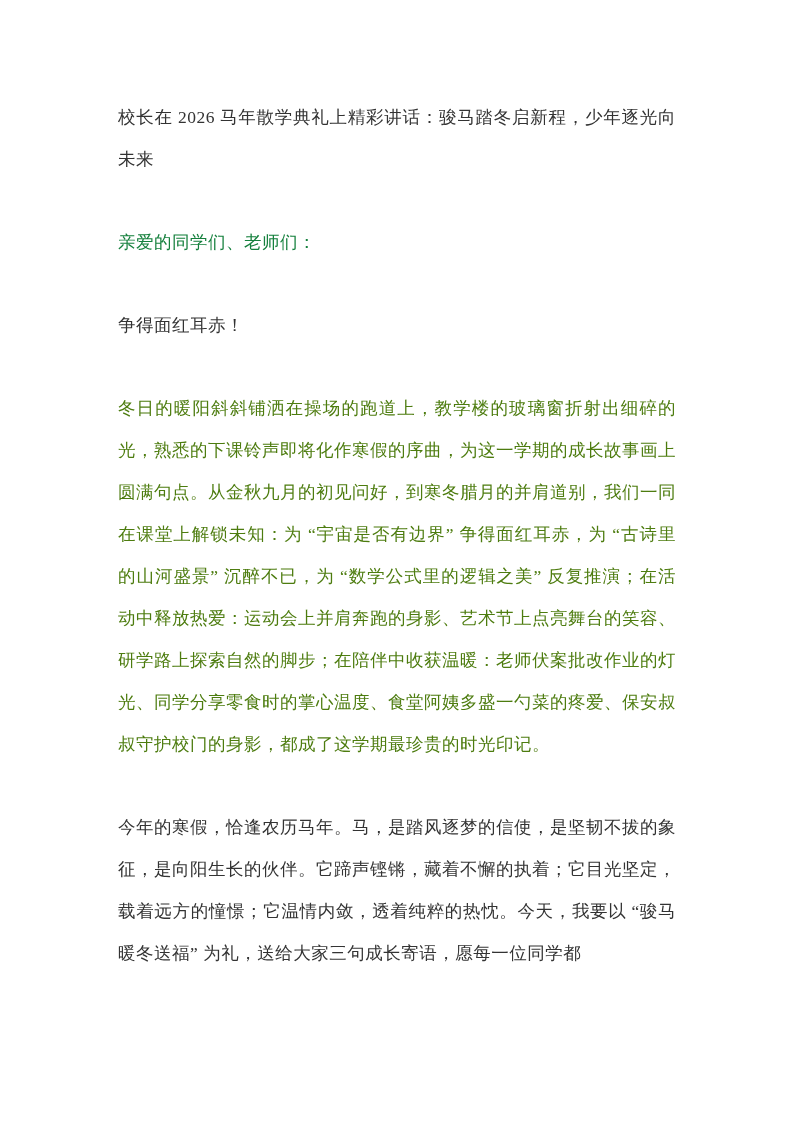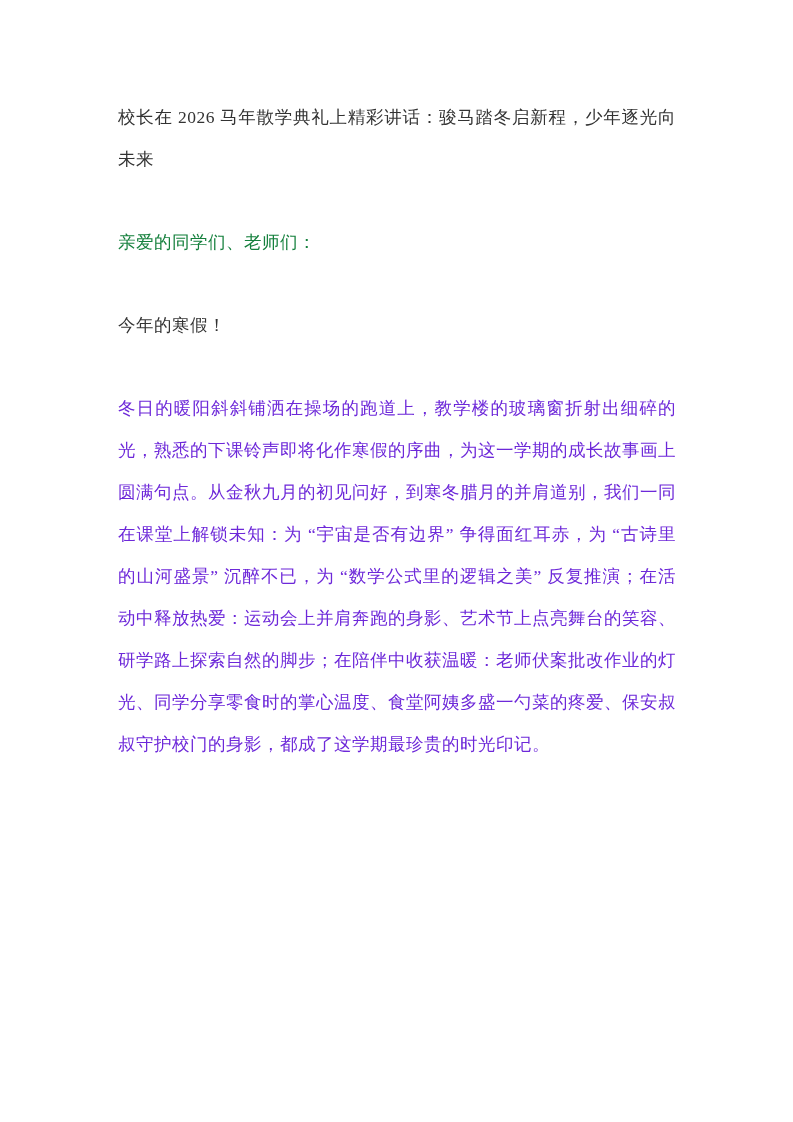--- a/index.html
+++ b/index.html
@@ -32,15 +32,16 @@
   .para:last-child {
     margin-bottom: 0;
   }
 </style>
 </head>
 <body style="background: rgb(255, 255, 255);">
 
 <div class="page">
   <p class="para" style="color: rgb(51, 51, 51);">校长在 2026 马年散学典礼上精彩讲话：骏马踏冬启新程，少年逐光向未来</p>
   <p class="para" style="color: #15803d;">亲爱的同学们、老师们：</p>
-  <p class="para" style="color: rgb(51, 51, 51);">今年的寒假！</p>
-  <p class="para" style="color: #6d28d9;">冬日的暖阳斜斜铺洒在操场的跑道上，教学楼的玻璃窗折射出细碎的光，熟悉的下课铃声即将化作寒假的序曲，为这一学期的成长故事画上圆满句点。从金秋九月的初见问好，到寒冬腊月的并肩道别，我们一同在课堂上解锁未知：为 “宇宙是否有边界” 争得面红耳赤，为 “古诗里的山河盛景” 沉醉不已，为 “数学公式里的逻辑之美” 反复推演；在活动中释放热爱：运动会上并肩奔跑的身影、艺术节上点亮舞台的笑容、研学路上探索自然的脚步；在陪伴中收获温暖：老师伏案批改作业的灯光、同学分享零食时的掌心温度、食堂阿姨多盛一勺菜的疼爱、保安叔叔守护校门的身影，都成了这学期最珍贵的时光印记。</p>
+  <p class="para" style="color: rgb(51, 51, 51);">争得面红耳赤！</p>
+  <p class="para" style="color: #4d7c0f;">冬日的暖阳斜斜铺洒在操场的跑道上，教学楼的玻璃窗折射出细碎的光，熟悉的下课铃声即将化作寒假的序曲，为这一学期的成长故事画上圆满句点。从金秋九月的初见问好，到寒冬腊月的并肩道别，我们一同在课堂上解锁未知：为 “宇宙是否有边界” 争得面红耳赤，为 “古诗里的山河盛景” 沉醉不已，为 “数学公式里的逻辑之美” 反复推演；在活动中释放热爱：运动会上并肩奔跑的身影、艺术节上点亮舞台的笑容、研学路上探索自然的脚步；在陪伴中收获温暖：老师伏案批改作业的灯光、同学分享零食时的掌心温度、食堂阿姨多盛一勺菜的疼爱、保安叔叔守护校门的身影，都成了这学期最珍贵的时光印记。</p>
+  <p class="para" style="color: rgb(51, 51, 51);">今年的寒假，恰逢农历马年。马，是踏风逐梦的信使，是坚韧不拔的象征，是向阳生长的伙伴。它蹄声铿锵，藏着不懈的执着；它目光坚定，载着远方的憧憬；它温情内敛，透着纯粹的热忱。今天，我要以 “骏马暖冬送福” 为礼，送给大家三句成长寄语，愿每一位同学都</p>
 </div>
 
 </body></html>

